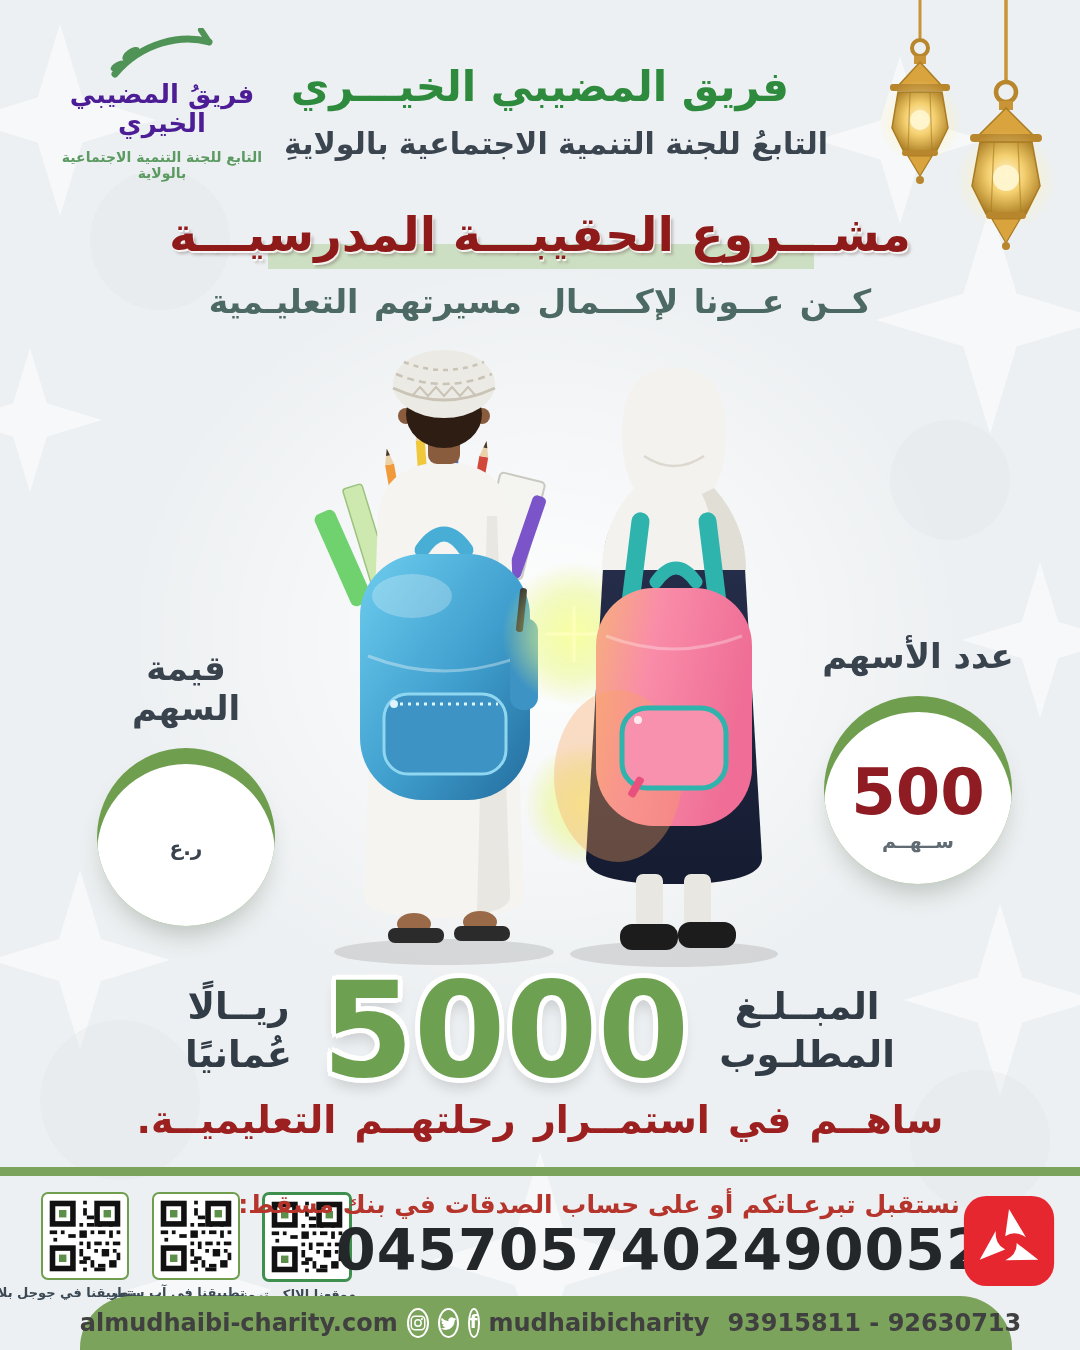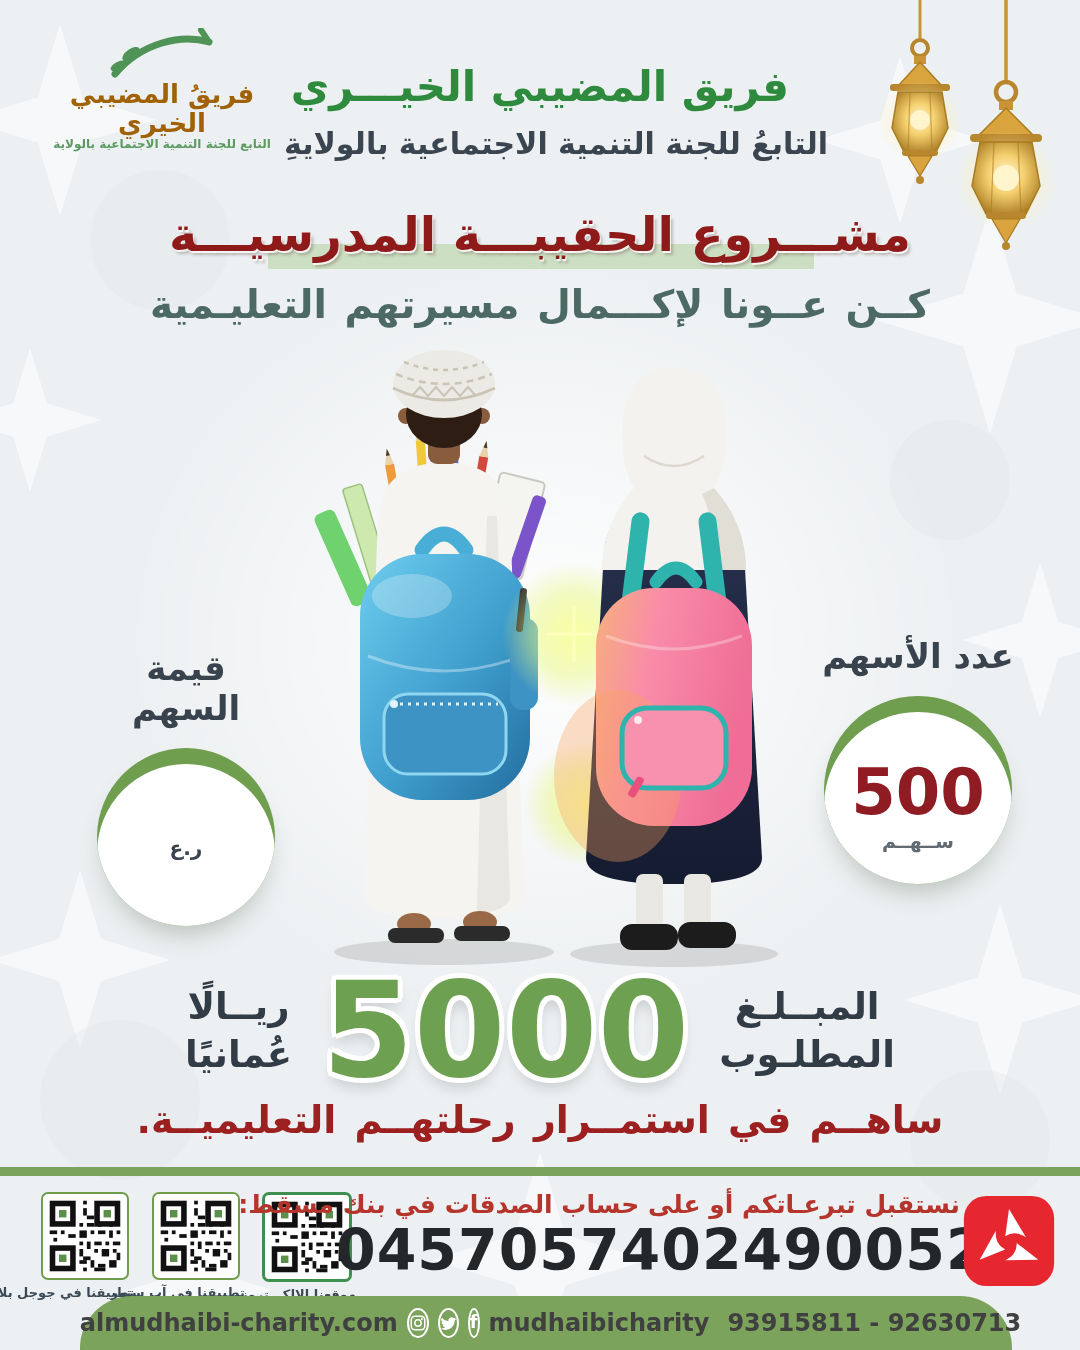--- a/index.html
+++ b/index.html
@@ -10,39 +10,39 @@
   }
   .abs{position:absolute;}
   svg{display:block;}
 
   
   .bg-pattern{left:0;top:0;width:1080px;height:1350px;pointer-events:none;}
 
   
   .logo{left:42px;top:28px;width:240px;text-align:center;color:#4f9356;}
   .logo-branch{margin:0 auto;}
-  .logo-name{font-size:26px;font-weight:bold;color:#a16207;direction:rtl;line-height:1.1;}
-  .logo-sub{font-size:12px;font-weight:bold;color:#5b9a60;direction:rtl;margin-top:0;letter-spacing:0;}
+  .logo-name{font-size:26px;font-weight:bold;color:#4c1d95;direction:rtl;line-height:1.1;}
+  .logo-sub{font-size:14px;font-weight:bold;color:#5b9a60;direction:rtl;margin-top:12px;letter-spacing:0;}
 
   
   .lanterns{right:12px;top:0;}
 
   
   .org-name{left:0;right:0;top:62px;text-align:center;direction:rtl;
     font-size:42px;font-weight:bold;color:#2e8b3d;}
   .org-aff{left:0;right:0;top:126px;text-align:center;direction:rtl;
     font-size:30px;font-weight:bold;color:#3a4550;padding-left:32px;}
 
   
   .title-band{left:268px;top:244px;width:546px;height:25px;background:#cddfc2;}
   .project-title{left:0;right:0;top:206px;text-align:center;direction:rtl;
     font-size:48px;font-weight:bold;color:#8e1a1a;
     text-shadow:1px 2px 0 rgba(255,255,255,.85), 3px 4px 3px rgba(60,30,30,.25);}
   .project-tagline{left:0;right:0;top:282px;text-align:center;direction:rtl;
-    font-size:39px;font-weight:bold;color:#4c6a63;word-spacing:4px;}
+    font-size:33px;font-weight:bold;color:#4c6a63;word-spacing:4px;}
 
   
   .kids{left:272px;top:336px;}
 
   
   .stat{text-align:center;}
   .stat-left{left:92px;top:648px;width:188px;}
   .stat-right{left:820px;top:636px;width:196px;}
   .stat-label{font-size:34px;font-weight:bold;color:#39434d;direction:rtl;}
   .stat-circle{position:relative;margin:20px auto 0;border-radius:50%;

